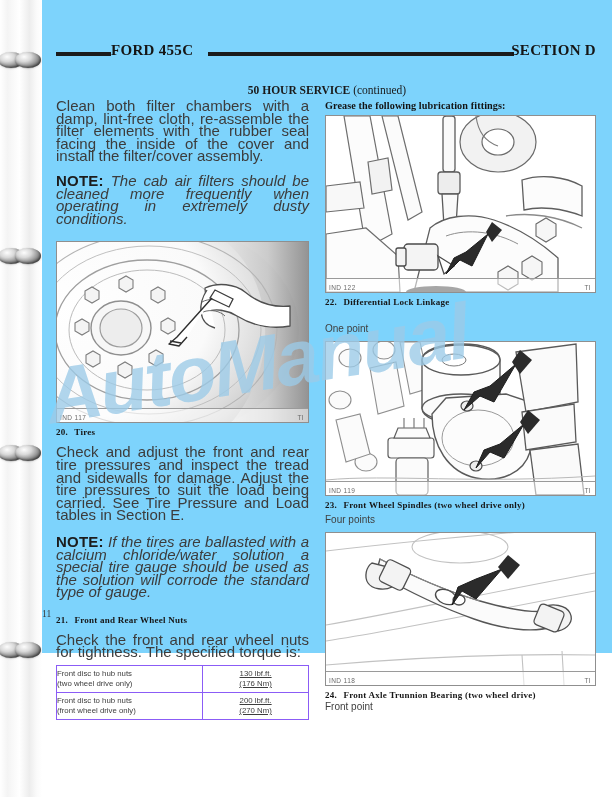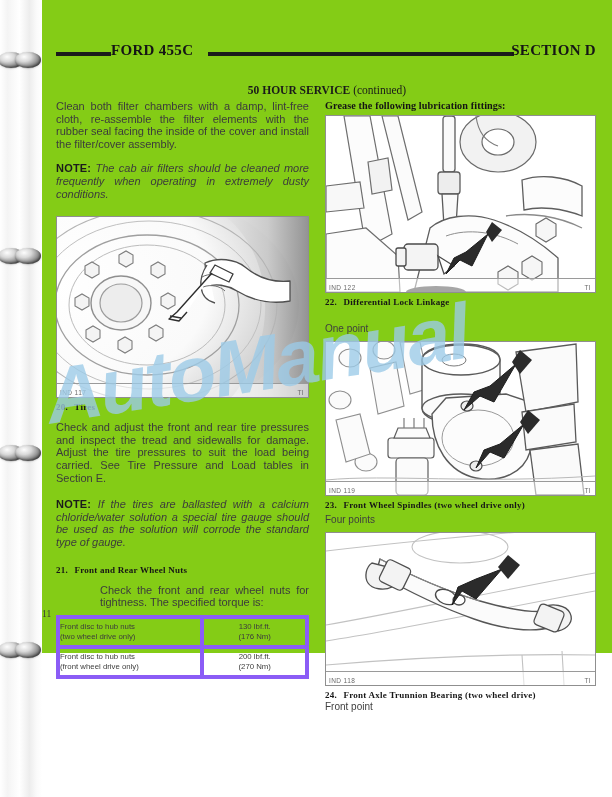--- a/index.html
+++ b/index.html
@@ -23,21 +23,21 @@
     position:absolute;top:0;width:26px;height:26px;border-radius:50%;
     background:radial-gradient(ellipse at 35% 30%,#fdfdfd 0%,#d9d9d9 30%,#8c8c8c 62%,#5b5b5b 85%,#7a7a7a 100%);
     box-shadow:inset -1px -2px 3px rgba(0,0,0,.45), 0 1px 2px rgba(0,0,0,.25);
     transform:scaleY(.62);
   }
   .ring .lobe.l{left:0;}
   .ring .lobe.r{left:17px;}
 
   
   #sheet{
-    position:absolute;left:42px;top:0;width:570px;height:653px;background:#84cc16;
+    position:absolute;left:42px;top:0;width:570px;height:653px;background:#7dd3fc;
   }
 
   
   #header{
     position:absolute;left:14px;top:42px;width:540px;height:22px;
   }
   #header .rule{
     position:absolute;top:10px;height:4px;background:#1b1b1b;
   }
   #header .rule.left{left:0;width:55px;}
@@ -60,26 +60,26 @@
   }
   #page-title .cont{font-weight:normal;}
 
   
   .col{position:absolute;top:100px;}
   #col-left{left:14px;width:253px;}
   #col-right{left:283px;width:271px;}
 
   p.body{
     margin:0 0 12px 0;
-    font-size:11px;line-height:12.6px;color:#3c3c3c;
+    font-size:15px;line-height:12.6px;color:#3c3c3c;
     text-align:justify;font-family:"Liberation Sans", sans-serif;
   }
   p.body.note{font-style:italic;color:#3c3c3c;}
   p.body.note b{font-style:normal;font-weight:bold;color:#1c1c1c;letter-spacing:.2px;}
-  p.body.tight{margin-bottom:6px;margin-left:44px;}
+  p.body.tight{margin-bottom:6px;}
 
   h3.numhead{
     margin:0 0 9px 0;
     font-family:"Liberation Serif", serif;font-weight:bold;font-size:9px;color:#161616;
     letter-spacing:.25px;
   }
   h3.numhead .num{margin-right:4px;}
 
   .subhead{
     margin:1px 0 7px 0;font-size:10px;color:#3f3f3f;font-family:"Liberation Sans", sans-serif;
@@ -109,23 +109,23 @@
     position:absolute;right:4px;bottom:1px;font-size:6.5px;color:#6a6a6a;letter-spacing:.4px;
     font-family:"Liberation Sans", sans-serif;
   }
 
   
   table.torque{
     border-collapse:collapse;width:100%;margin-top:6px;
     font-size:7.8px;color:#3d3d3d;font-family:"Liberation Sans", sans-serif;
   }
   table.torque td{
-    border:4px solid #8b5cf6;padding:3px 0;line-height:10px;vertical-align:top;
-  }
-  table.torque td.val{text-align:center;width:42%;}
+    border:1px solid #8b5cf6;padding:3px 0;line-height:10px;vertical-align:top;
+  }
+  table.torque td.val{text-align:center;width:42%;text-decoration:underline;}
 
   
   #pagenum{
     position:absolute;left:0;bottom:34px;width:570px;text-align:left;
     font-family:"Liberation Serif", serif;font-size:9.5px;color:#3a3a3a;
   }
 
   
   #watermark{
     position:absolute;left:0;top:0;width:612px;height:797px;pointer-events:none;

